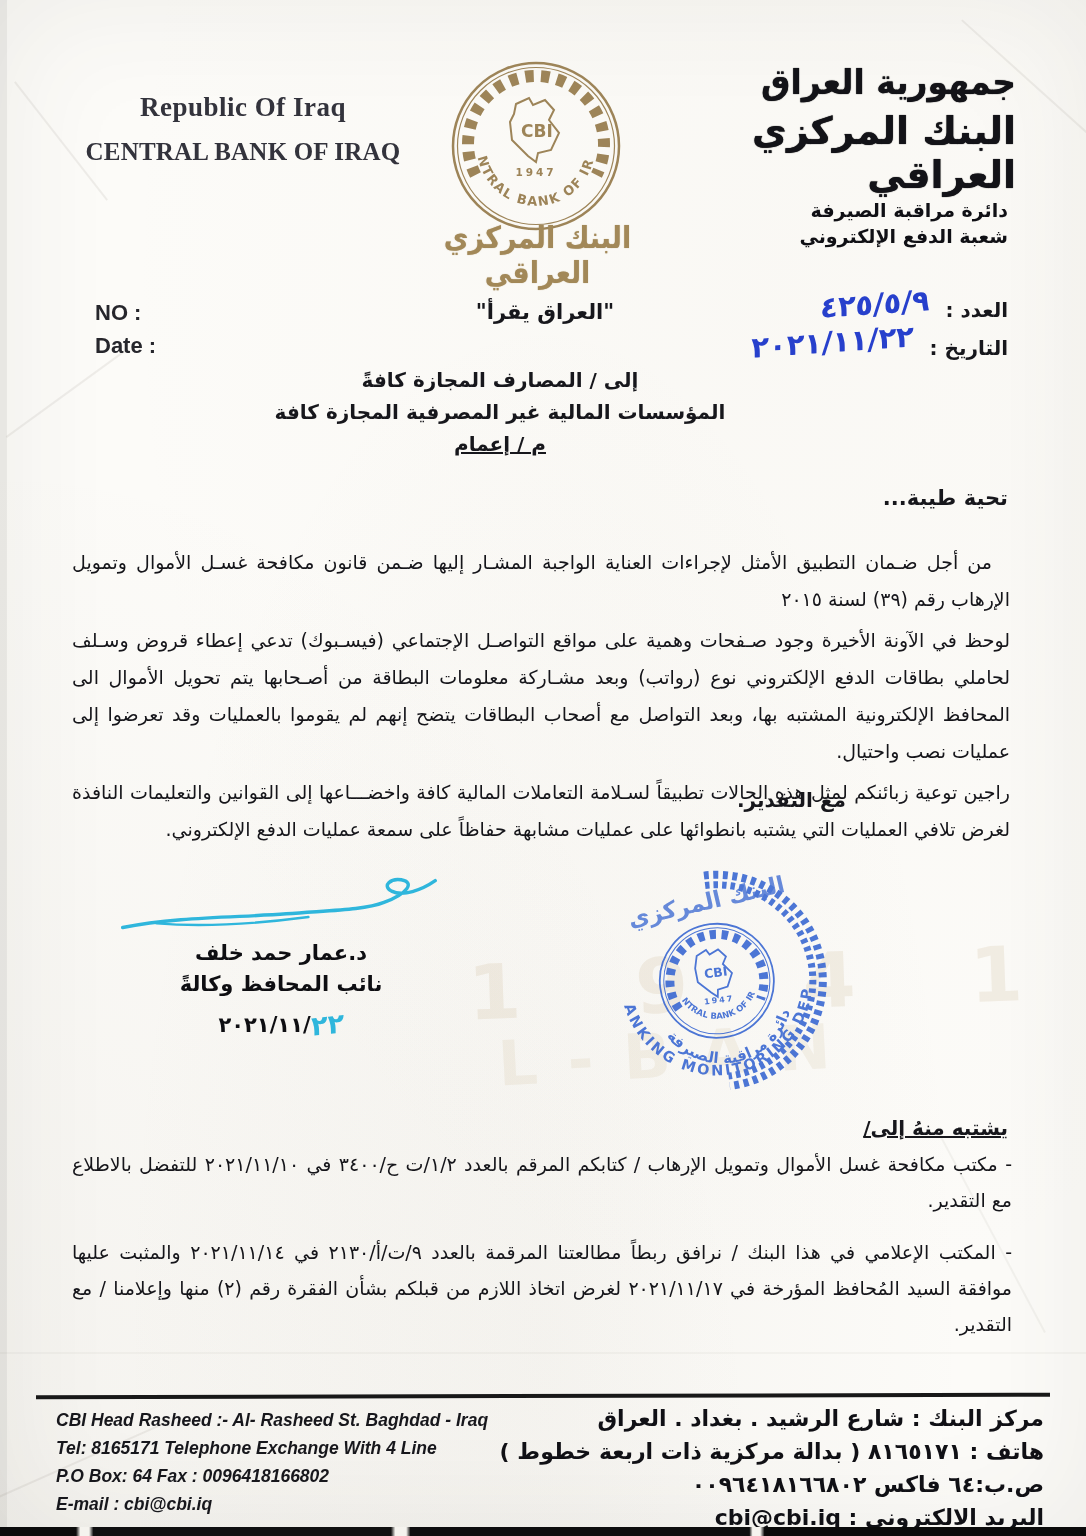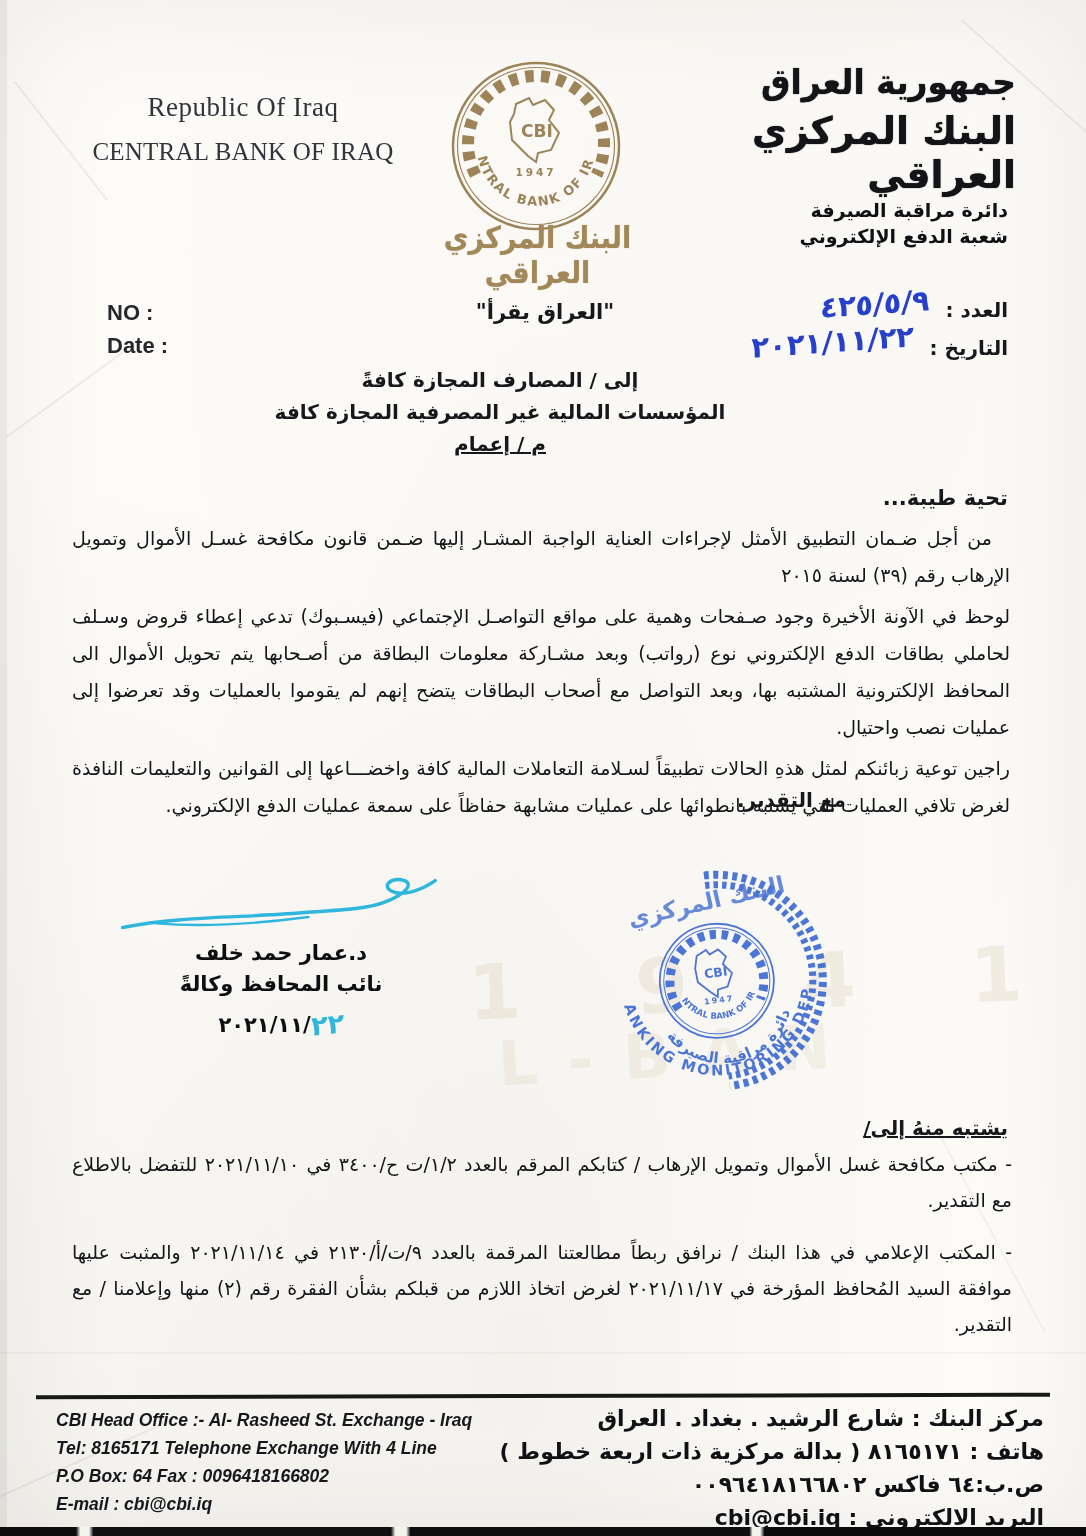--- a/index.html
+++ b/index.html
@@ -8,50 +8,50 @@
     background:
       radial-gradient(ellipse at 72% 18%, rgba(205,195,175,.05), transparent 60%),
       radial-gradient(ellipse at 0% 100%, rgba(140,130,110,.07), transparent 50%),
       radial-gradient(ellipse at 50% 88%, rgba(150,140,120,.06), transparent 55%),
       #fcfbf8;
     box-shadow:inset 0 0 120px rgba(70,60,45,.08);
     font-family:"DejaVu Sans", sans-serif;color:#17171c;
   }
   
   .hdr-left{position:absolute;left:78px;top:92px;width:330px;text-align:center;
-    font-family:"Liberation Serif", serif;font-weight:normal;color:#33333c;}
+    font-family:"Liberation Serif", serif;font-weight:bold;color:#33333c;}
   .hdr-left .l1{font-size:27px;letter-spacing:.5px;}
   .hdr-left .l2{font-size:25px;margin-top:15px;letter-spacing:.2px;}
   .seal{position:absolute;left:450px;top:60px;}
   .seal-callig{position:absolute;left:430px;top:224px;width:215px;text-align:center;
     color:#a28858;font-size:27px;font-weight:bold;direction:rtl;
     transform:scaleY(1.12);text-shadow:0 0 1px rgba(162,136,88,.65);}
   .hdr-right{position:absolute;right:70px;top:62px;width:380px;direction:rtl;text-align:right;color:#131318;}
   .callig1{font-size:33px;font-weight:bold;text-shadow:0 0 1px #000;transform:scaleY(1.05);}
   .callig2{font-size:38px;font-weight:bold;margin-top:8px;text-shadow:0 0 1px #000;}
   .dept{position:absolute;right:78px;top:198px;direction:rtl;text-align:right;
     font-weight:bold;font-size:19px;line-height:1.35;color:#101015;}
   .num-block{position:absolute;right:78px;top:290px;direction:rtl;font-size:20px;font-weight:bold;}
   .num-line{display:flex;gap:16px;align-items:baseline;height:38px;}
   .hand{color:#2740cc;font-weight:600;font-size:29px;letter-spacing:3px;
     display:inline-block;transform:rotate(-4deg) skewX(-5deg) translateY(-3px);}
   .no-date{position:absolute;left:95px;top:296px;font-size:22px;font-weight:bold;
-    color:#26262c;line-height:1.5;font-family:"Liberation Sans", sans-serif;margin-left:12px;}
+    color:#26262c;line-height:1.5;font-family:"Liberation Sans", sans-serif;}
   .motto{position:absolute;left:420px;top:300px;width:250px;text-align:center;
     direction:rtl;font-weight:bold;font-size:21px;}
   
   .address{position:absolute;left:250px;top:364px;width:500px;direction:rtl;
     text-align:center;font-weight:bold;font-size:20px;line-height:1.6;}
   .address .u{text-decoration:underline;}
   
   .greeting{position:absolute;right:78px;top:486px;direction:rtl;font-weight:bold;font-size:21px;}
   .body-text{position:absolute;left:72px;top:520px;width:938px;direction:rtl;
     text-align:justify;font-size:19px;line-height:1.95;color:#15151a;}
   .body-text p{margin:0 0 4px 0;}
-  .body-text .p1{text-indent:18px;}
+  .body-text .p1{text-indent:18px;margin-top:24px;}
   .closing{position:absolute;right:240px;top:788px;direction:rtl;font-weight:bold;font-size:20px;}
   
   .sig{position:absolute;left:116px;top:876px;width:330px;text-align:center;direction:rtl;
     font-weight:bold;font-size:21px;color:#0e0e12;line-height:1.5;}
   .sig .swoosh{margin-bottom:-6px;transform:rotate(-2deg);}
   .sig-date{direction:ltr;display:flex;justify-content:center;align-items:baseline;margin-top:2px;}
   .hand-teal{color:#2fb6dc;font-weight:600;font-size:27px;letter-spacing:2px;
     display:inline-block;transform:rotate(-6deg) skewX(-6deg) translateY(2px);}
   
   .stamp{position:absolute;left:598px;top:868px;opacity:.9;transform:rotate(-7deg);}
@@ -204,21 +204,21 @@
   </div>
 
   <div class="cc-head">يشتبه منهُ إلى/</div>
   <div class="cc-body">
     <p>- مكتب مكافحة غسل الأموال وتمويل الإرهاب / كتابكم المرقم بالعدد ١/٢/ت ح/٣٤٠٠ في ٢٠٢١/١١/١٠ للتفضل بالاطلاع مع التقدير.</p>
     <p>- المكتب الإعلامي في هذا البنك / نرافق ربطاً مطالعتنا المرقمة بالعدد ٩/ت/أ/٢١٣٠ في ٢٠٢١/١١/١٤ والمثبت عليها موافقة السيد المُحافظ المؤرخة في ٢٠٢١/١١/١٧ لغرض اتخاذ اللازم من قبلكم بشأن الفقرة رقم (٢) منها وإعلامنا / مع التقدير.</p>
   </div>
 
   <div class="footer-line"></div>
   <div class="footer-en">
-    <div>CBI Head Office :- Al- Rasheed St. Exchange - Iraq</div>
+    <div>CBI Head Rasheed :- Al- Rasheed St. Baghdad - Iraq</div>
     <div>Tel: 8165171 Telephone Exchange With 4 Line</div>
     <div>P.O Box: 64 Fax : 0096418166802</div>
     <div>E-mail : cbi@cbi.iq</div>
   </div>
   <div class="footer-ar">
     <div>مركز البنك : شارع الرشيد . بغداد . العراق</div>
     <div>هاتف : ٨١٦٥١٧١ ( بدالة مركزية ذات اربعة خطوط )</div>
     <div>ص.ب:٦٤ فاكس ٠٠٩٦٤١٨١٦٦٨٠٢</div>
     <div>البريد الالكتروني : cbi@cbi.iq</div>
   </div>

